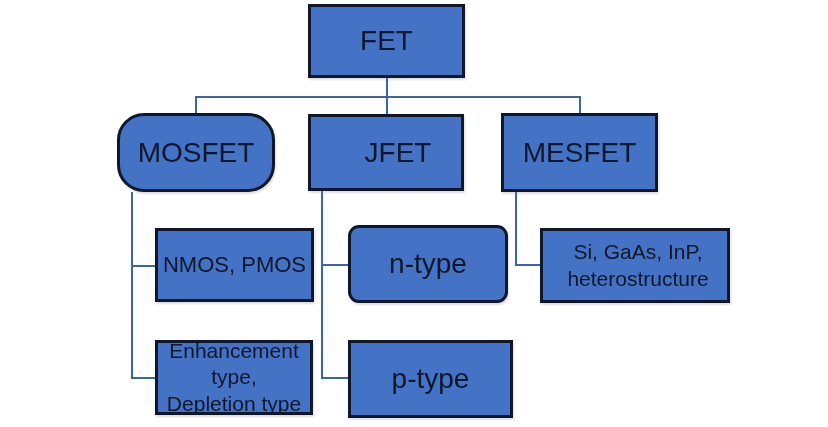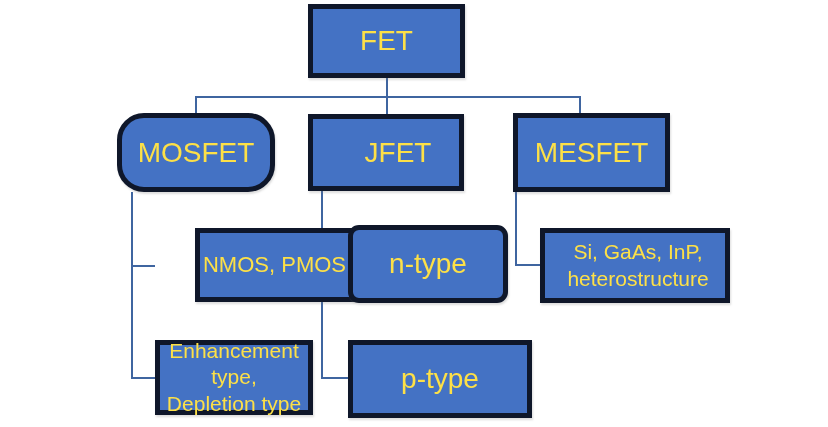--- a/index.html
+++ b/index.html
@@ -11,46 +11,46 @@
   .canvas {
     position: relative;
     width: 828px;
     height: 427px;
     background: #ffffff;
     overflow: hidden;
   }
   .node {
     position: absolute;
     background: #4472C4;
-    border: 5px solid #0f172a;
-    color: #fde047;
+    border: 3px solid #0f172a;
+    color: #0f172a;
     display: flex;
     align-items: center;
     justify-content: center;
     text-align: center;
     box-sizing: border-box;
     box-shadow: 1px 2px 2px rgba(120,120,120,0.25);
   }
   .lvl-big  { font-size: 28px; }
   .lvl-med  { font-size: 22px; }
   .lvl-sml  { font-size: 21px; line-height: 1.25; padding: 2px 6px; }
   .line {
     position: absolute;
     background: #3F65A0;
   }
 
   
   .n-fet     { left: 308px; top: 4px;   width: 157px; height: 74px; }
   .n-mosfet  { left: 117px; top: 113px; width: 158px; height: 79px; border-radius: 27px; }
   .n-jfet    { left: 308px; top: 114px; width: 156px; height: 77px; padding-left: 24px; }
-  .n-mesfet  { left: 501px; top: 113px; width: 157px; height: 79px; margin-left: 12px; }
-  .n-nmos    { left: 155px; top: 228px; width: 159px; height: 74px; margin-left: 40px; }
+  .n-mesfet  { left: 501px; top: 113px; width: 157px; height: 79px; }
+  .n-nmos    { left: 155px; top: 228px; width: 159px; height: 74px; }
   .n-enh     { left: 155px; top: 340px; width: 158px; height: 75px; }
   .n-ntype   { left: 348px; top: 225px; width: 160px; height: 78px; border-radius: 11px; }
-  .n-ptype   { left: 348px; top: 340px; width: 184px; height: 78px; }
+  .n-ptype   { left: 348px; top: 340px; width: 165px; height: 78px; }
   .n-mat     { left: 540px; top: 228px; width: 190px; height: 75px; padding-left: 12px; }
 
   
   .l-fet-drop    { left: 386px; top: 78px;  width: 2px;   height: 36px; }
   .l-top-span    { left: 195px; top: 96px;  width: 386px; height: 2px;  }
   .l-mosfet-stub { left: 195px; top: 96px;  width: 2px;   height: 18px; }
   .l-mesfet-stub { left: 579px; top: 96px;  width: 2px;   height: 18px; }
   .l-mosfet-drop { left: 131px; top: 192px; width: 2px;   height: 187px; }
   .l-nmos-h      { left: 131px; top: 265px; width: 24px;  height: 2px;  }
   .l-enh-h       { left: 131px; top: 377px; width: 24px;  height: 2px;  }

